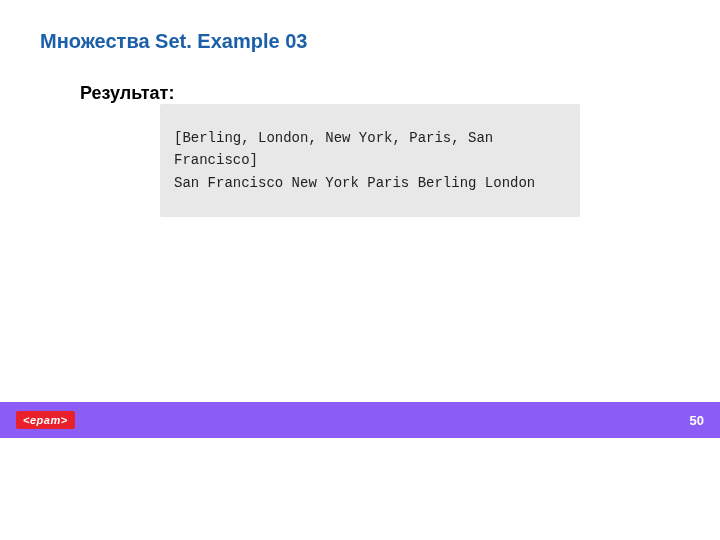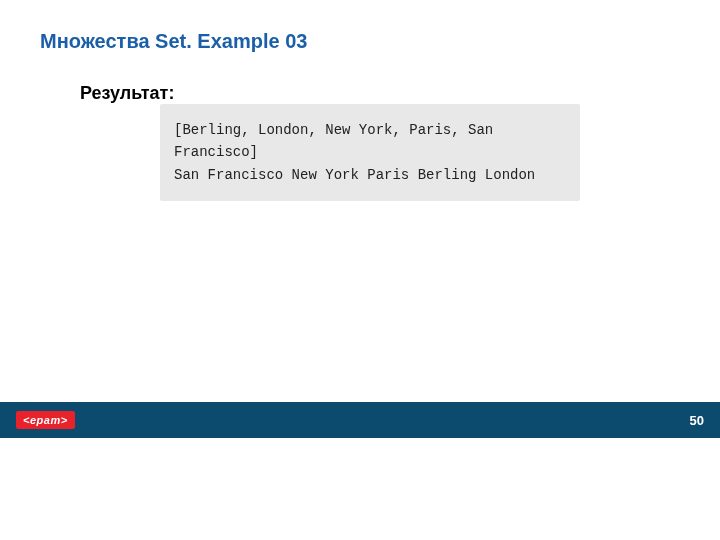--- a/index.html
+++ b/index.html
@@ -40,33 +40,33 @@
     .result-label {
       font-size: 18px;
       font-weight: bold;
       color: #000000;
       margin-left: 40px;
     }
 
     .code-block {
       background: #e8e8e8;
       border-radius: 2px;
-      padding: 15px 14px;
+      padding: 23px 14px;
       font-family: 'Courier New', Courier, monospace;
       font-size: 14px;
       color: #222222;
       margin-left: 120px;
       width: 420px;
       line-height: 1.6;
       white-space: pre;
     }
 
     .footer {
       height: 36px;
-      background: #0c4a6e;
+      background: #8b5cf6;
       display: flex;
       align-items: center;
       justify-content: space-between;
       padding: 0 16px;
       flex-shrink: 0;
     }
 
     .footer-logo {
       display: flex;
       align-items: center;

